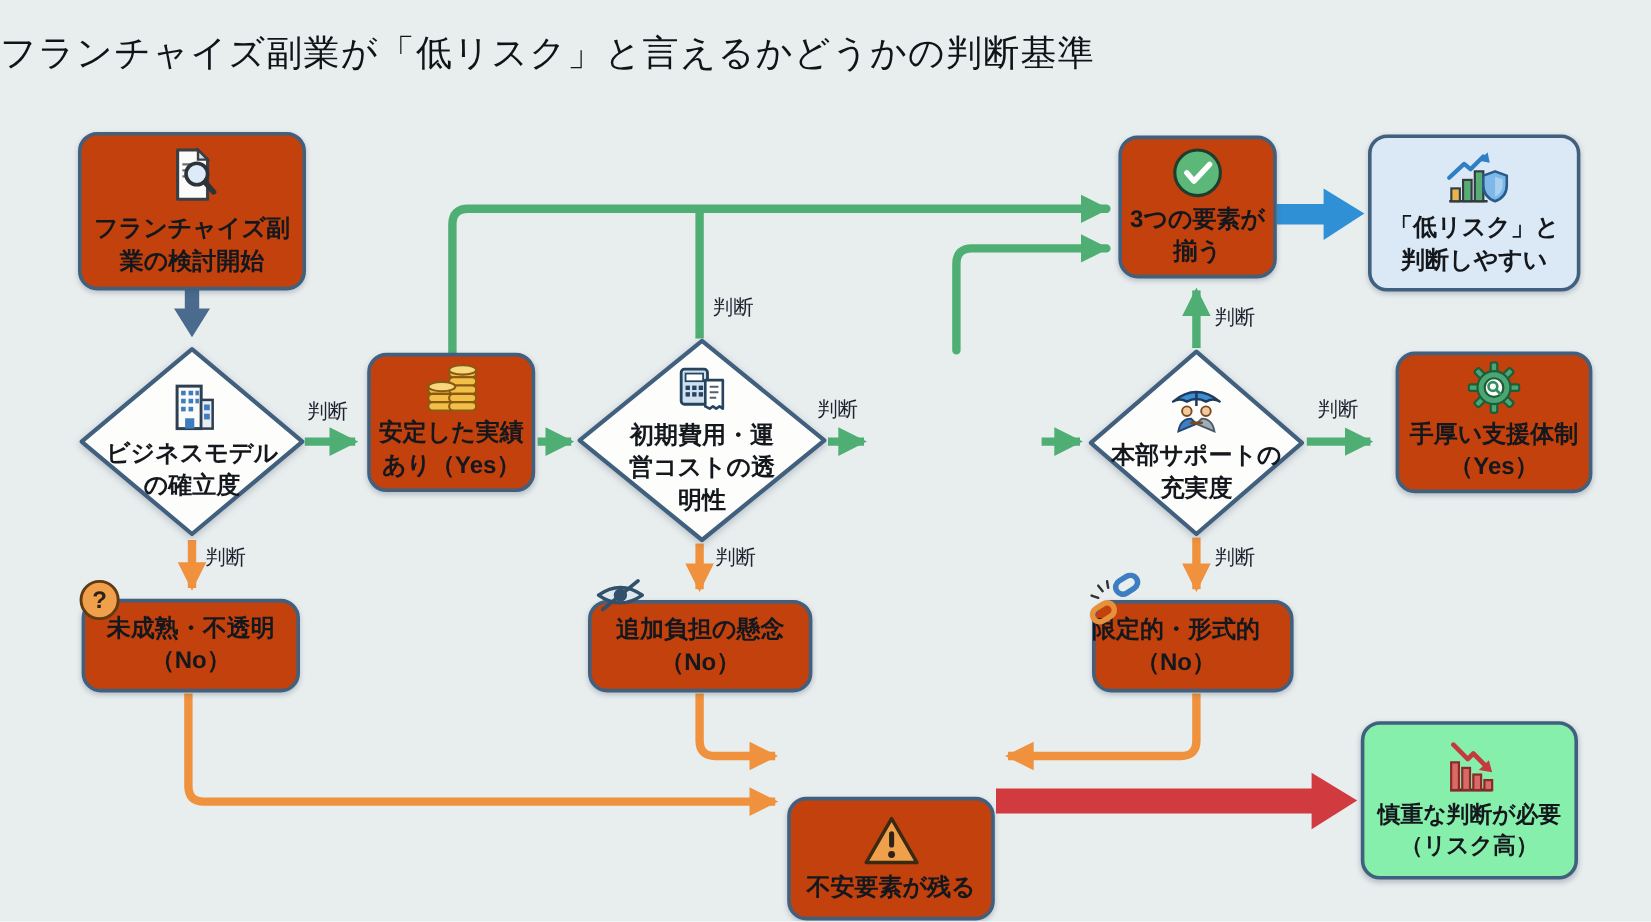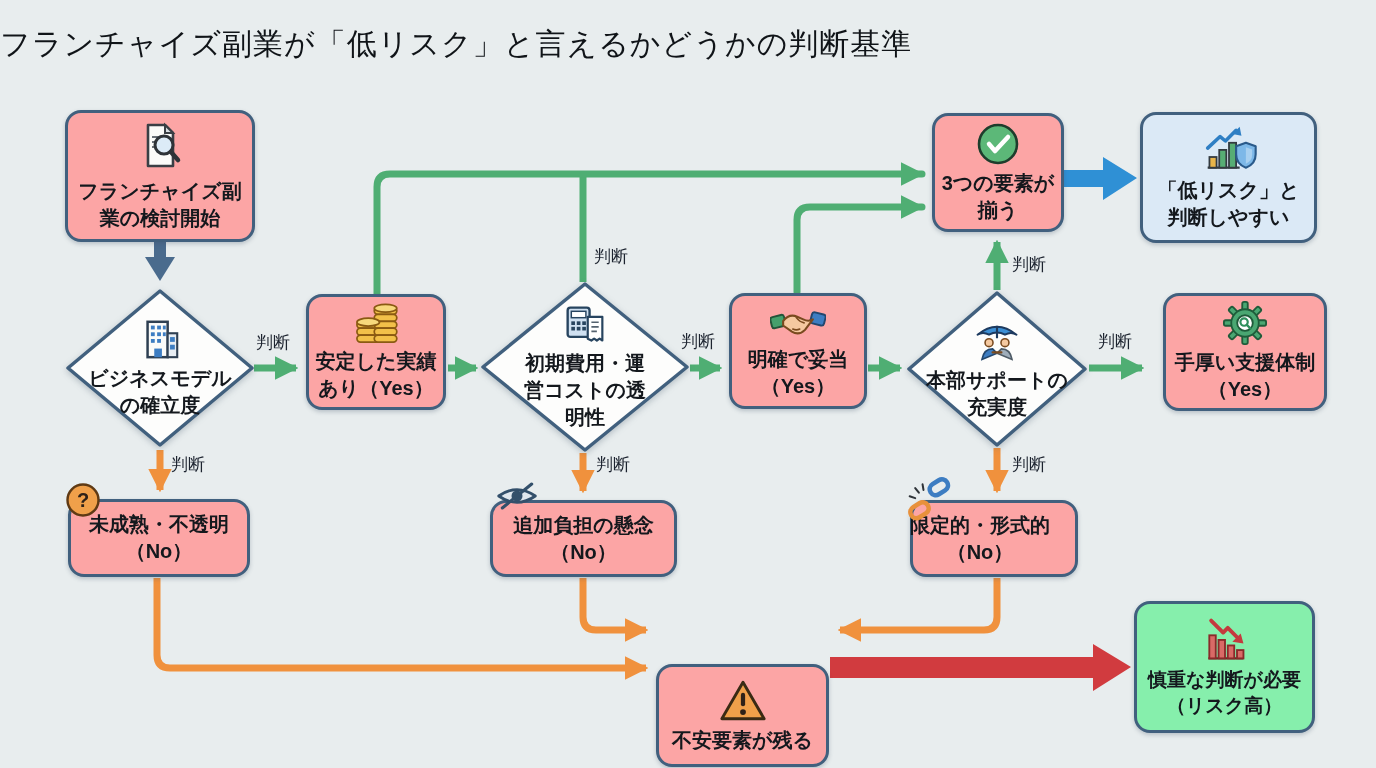--- a/index.html
+++ b/index.html
@@ -4,21 +4,21 @@
 <style>
   html,body{margin:0;padding:0;}
   body{font-family:"Liberation Sans","DejaVu Sans",sans-serif;}
   #canvas{position:relative;width:1376px;height:768px;background:#e8edee;overflow:hidden;}
   #title{position:absolute;left:0;top:24px;width:100%;text-align:left;
          font-size:30px;font-weight:400;color:#101418;letter-spacing:1px;}
   #wires{position:absolute;left:0;top:0;width:1376px;height:768px;pointer-events:none;}
   .label-j{position:absolute;font-size:17px;font-weight:400;color:#1d2430;line-height:1;}
   .node{position:absolute;display:flex;flex-direction:column;align-items:center;justify-content:center;
         box-sizing:border-box;text-align:center;}
-  .box{background:#fca5a5;border:3.5px solid #41607e;border-radius:16px;
+  .box{background:#c2410c;border:3.5px solid #41607e;border-radius:16px;
        box-shadow:0 2px 4px rgba(60,80,100,.28);padding:6px 8px;}
   .box.blue-bg{background:#dbe9f6;}
   .box.pink-bg{background:#86efac;}
   .nlabel{font-size:20px;font-weight:800;color:#14181d;line-height:1.35;}
   .nlabel.sm{font-size:19px;}
   .diamond{background:transparent;border:none;padding:0;}
   .dshape{position:absolute;left:0;top:0;filter:drop-shadow(0 2px 3px rgba(60,80,100,.3));}
   .dcontent{position:relative;display:flex;flex-direction:column;align-items:center;z-index:2;}
   .icon{display:block;line-height:0;margin-bottom:4px;}
   .badge{position:absolute;z-index:5;line-height:0;}
@@ -153,31 +153,20 @@
               <rect x="22" y="25" width="4" height="4"></rect>
           </g>
           <path d="M28 14 h16 v26 l-3 -2 -3 2 -3 -2 -3 2 -4 -2 z" fill="#ffffff" stroke="#27445f" stroke-width="2.4" stroke-linejoin="round"></path>
           <path d="M32 20 h8 M32 25 h8 M32 30 h6" stroke="#54626f" stroke-width="1.8"></path>
         </svg>
       </span>
       <div class="nlabel" style="width:136px">初期費用・運営コストの透明性</div>
     </div>
   </div>
 
-  <div class="node box" style="left:729px;top:293px;width:138px;height:116px;">
-    <span class="icon">
-      <svg width="56" height="40" viewBox="0 0 64 44">
-        <rect x="1" y="15" width="16" height="13" rx="3" fill="#45a06c" stroke="#24543a" stroke-width="2.2" transform="rotate(-14 9 21)"></rect>
-        <rect x="47" y="12" width="16" height="13" rx="3" fill="#3d7dc2" stroke="#23476e" stroke-width="2.2" transform="rotate(14 55 18)"></rect>
-        <path d="M15 21 q7 -9 16 -5 l7 3 q6 3 11 0 l-9 12 q-7 7 -15 2 l-10 -7 z" fill="#f5c9a0" stroke="#7a4a1f" stroke-width="2.4" stroke-linejoin="round"></path>
-        <path d="M30 17 q4 5 9 6 M26 30 q4 2 8 0" stroke="#7a4a1f" stroke-width="1.8" fill="none" stroke-linecap="round"></path>
-      </svg>
-    </span>
-    <div class="nlabel" style="width:124px">明確で妥当（Yes）</div>
-  </div>
 
   <div class="node diamond" style="left:907px;top:291px;width:180px;height:156px;">
     <svg class="dshape" width="180" height="156" viewBox="0 0 180 156">
       <polygon points="90,2 178,78 90,154 2,78" fill="#fdfdfc" stroke="#41607e" stroke-width="3.5" stroke-linejoin="round"></polygon>
     </svg>
     <div class="dcontent">
       <span class="icon">
         <svg width="50" height="46" viewBox="0 0 56 52">
           <path d="M6 20 Q28 2 50 20 Q44 16 37 20 Q28 15 19 20 Q12 16 6 20 z" fill="#3d8fd4" stroke="#1d3a5f" stroke-width="2.2" stroke-linejoin="round"></path>
           <path d="M28 10 V24" stroke="#1d3a5f" stroke-width="2.4"></path>

